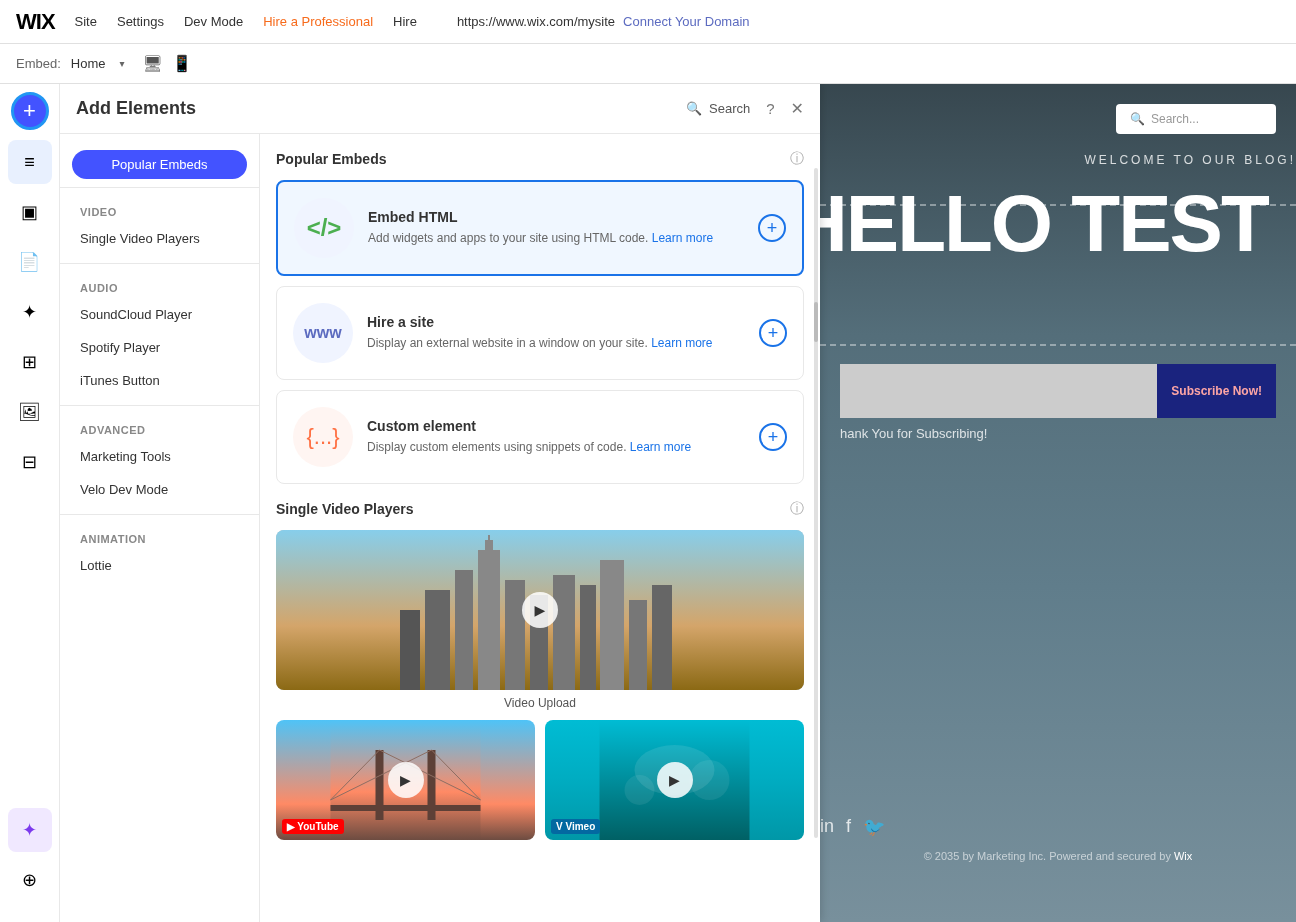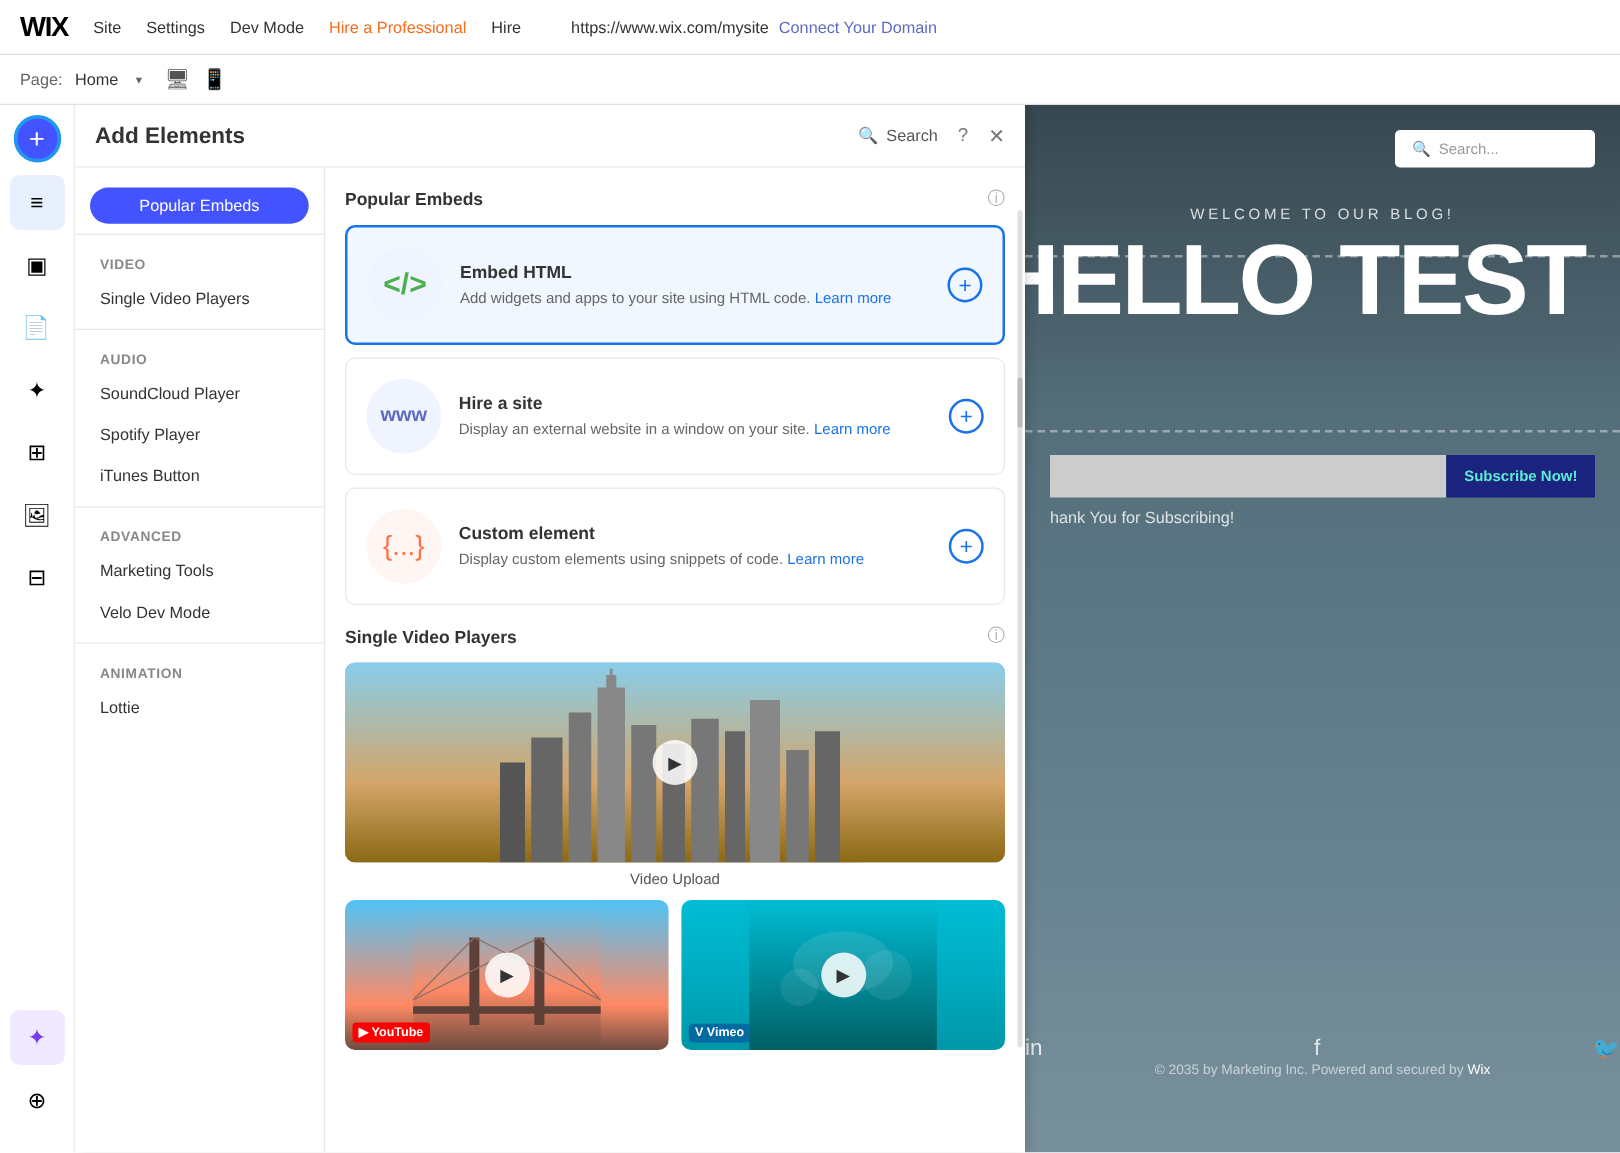--- a/index.html
+++ b/index.html
@@ -196,50 +196,50 @@
     .website-bg-overlay {
       width: 100%; height: 100%; position: relative;
     }
     .search-bar-site {
       position: absolute; top: 20px; right: 20px;
       background: #fff; border-radius: 4px; padding: 8px 14px;
       display: flex; align-items: center; gap: 6px; width: 160px;
     }
     .search-bar-site span { font-size: 12px; color: #999; }
     .welcome-text {
-      position: absolute; top: 80px; left: 0; right: 0;
-      text-align: center; color: rgba(255,255,255,0.8);
+      position: absolute; top: 69px; left: 0; right: 0;
+      text-align: right; color: rgba(255,255,255,0.8);
       font-size: 12px; letter-spacing: 3px; text-transform: uppercase;
     }
     .hello-test {
       position: absolute; top: 100px; left: -30px; right: 0;
       font-size: 80px; font-weight: 900; color: #fff;
       letter-spacing: -2px; line-height: 1;
     }
     .dashed-line {
       position: absolute; left: 0; right: 0;
       border-top: 2px dashed rgba(255,255,255,0.4);
     }
     .subscribe-section {
       position: absolute; top: 280px; left: 0; right: 0; padding: 0 20px;
     }
     .subscribe-label { font-size: 12px; color: rgba(255,255,255,0.8); margin-bottom: 8px; }
     .subscribe-form { display: flex; gap: 0; }
     .email-input {
       flex: 1; padding: 10px; background: #ccc; border: none; font-size: 12px;
     }
     .subscribe-btn {
-      background: #1a237e; color: #5eead4; padding: 10px 14px;
+      background: #1a237e; color: #fca5a5; padding: 20px 14px;
       font-size: 12px; font-weight: 600; border: none; cursor: pointer; white-space: nowrap;
     }
     .thank-you { font-size: 13px; color: rgba(255,255,255,0.8); margin-top: 8px; }
     .footer-section {
       position: absolute; bottom: 60px; left: 0; right: 0;
     }
-    .social-icons { display: flex; justify-content: space-between; gap: 32px; }
+    .social-icons { display: flex; justify-content: flex-start; gap: 12px; margin-bottom: 12px; }
     .social-icon { color: rgba(255,255,255,0.8); font-size: 18px; }
     .footer-text {
       text-align: center; font-size: 11px; color: rgba(255,255,255,0.6);
     }
     .footer-text a { color: #fff; }
 
     
     .panel-content::-webkit-scrollbar { width: 4px; }
     .panel-content::-webkit-scrollbar-thumb { background: #ccc; border-radius: 2px; }
     .panel-nav::-webkit-scrollbar { width: 4px; }
@@ -267,21 +267,21 @@
     <span class="hire">Hire a Professional</span>
     <span>Hire</span>
   </div>
   <div class="url-bar">
     <span>https://www.wix.com/mysite</span>
     <span class="connect">Connect Your Domain</span>
   </div>
 </div>
 
 <div class="second-bar">
-  <span class="page-label">Page:</span>
+  <span class="page-label">Embed:</span>
   <span class="page-value">Home</span>
   <span class="chevron">▾</span>
   <div class="device-icons">
     <span class="device-icon">🖥</span>
     <span class="device-icon">📱</span>
   </div>
 </div>
 
 <div class="main-area">
 

